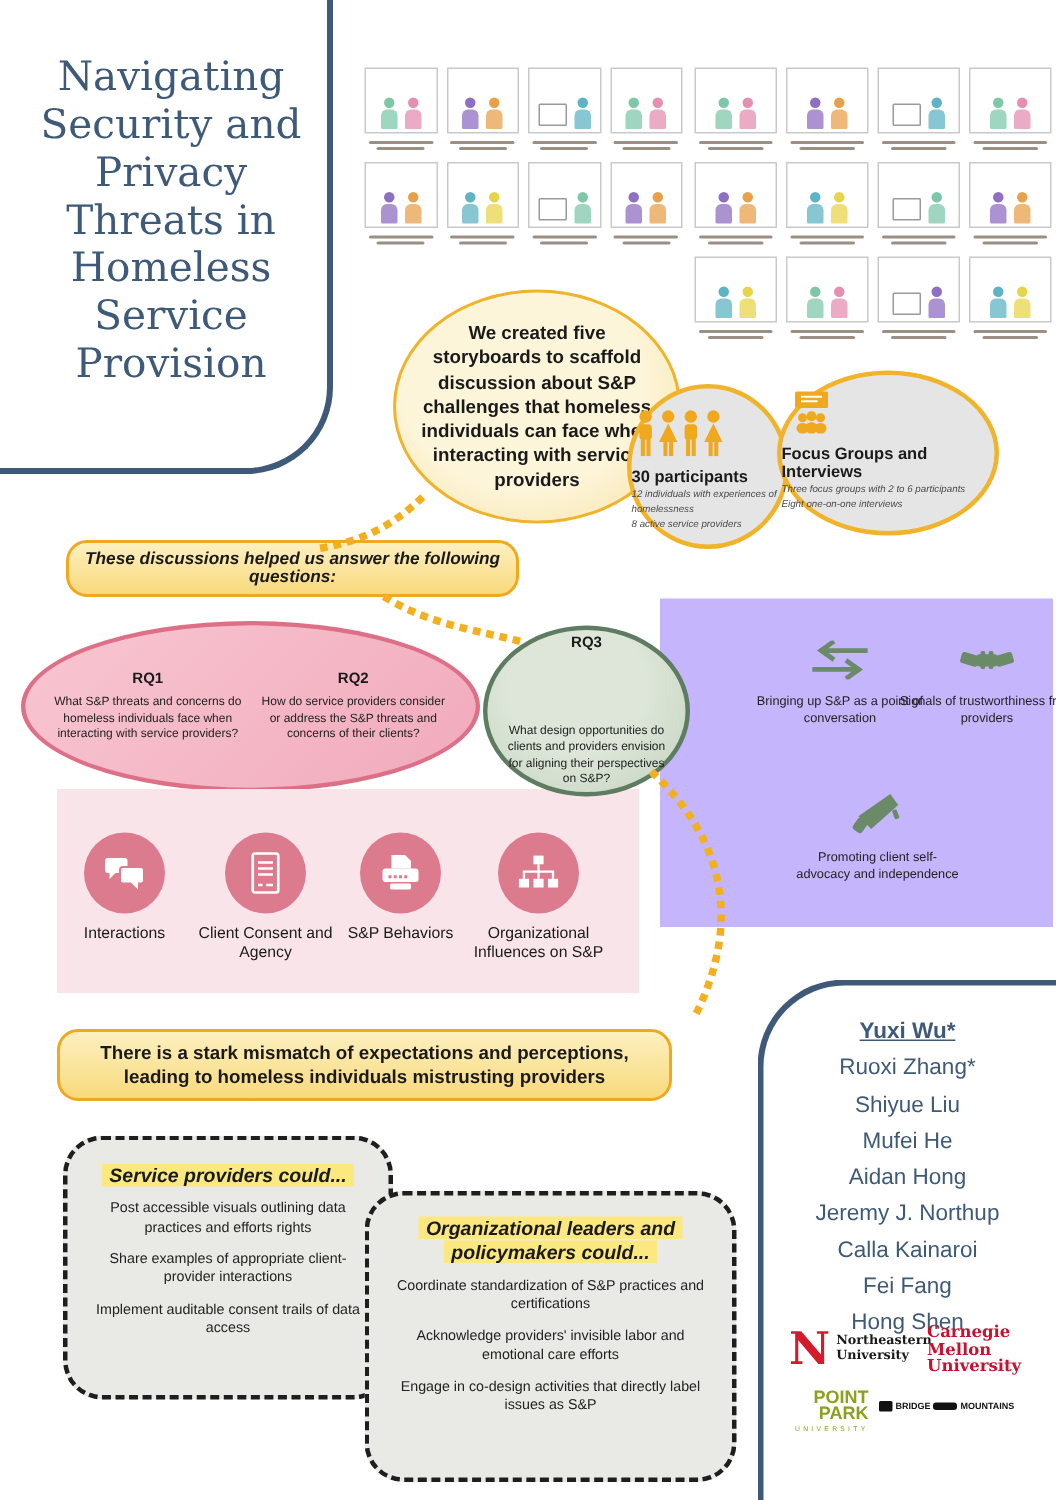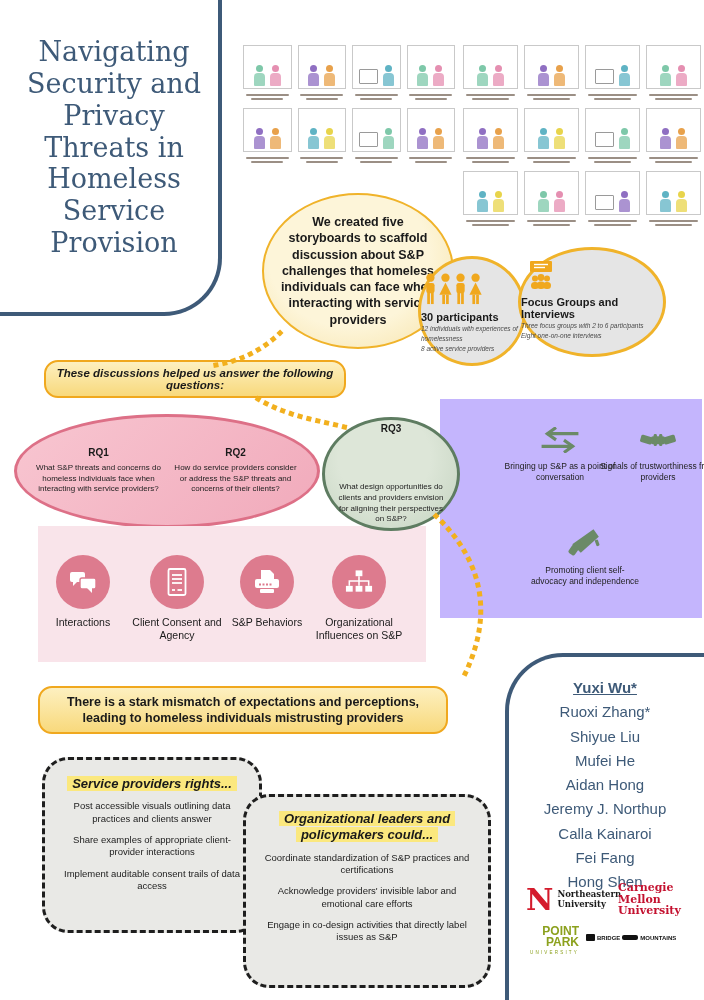--- a/index.html
+++ b/index.html
@@ -566,22 +566,22 @@
   <div class="abs rq-green">
     <h3>RQ3</h3>
     <p>What design opportunities do clients and providers envision for aligning their perspectives on S&amp;P?</p>
   </div>
 
   <div class="abs banner banner2">
     <p>There is a stark mismatch of expectations and perceptions, leading to homeless individuals mistrusting providers</p>
   </div>
 
   <div class="abs rec-box rec1">
-    <h3><span>Service providers rights...</span></h3>
-    <p>Post accessible visuals outlining data practices and clients answer</p>
+    <h3><span>Service providers could...</span></h3>
+    <p>Post accessible visuals outlining data practices and efforts rights</p>
     <p>Share examples of appropriate client-provider interactions</p>
     <p>Implement auditable consent trails of data access</p>
   </div>
   <div class="abs rec-box rec2">
     <h3 style="width:82%;margin:0 auto 8px auto;"><span>Organizational leaders and policymakers could...</span></h3>
     <p>Coordinate standardization of S&amp;P practices and certifications</p>
     <p>Acknowledge providers' invisible labor and emotional care efforts</p>
     <p>Engage in co-design activities that directly label issues as S&amp;P</p>
   </div>
 

